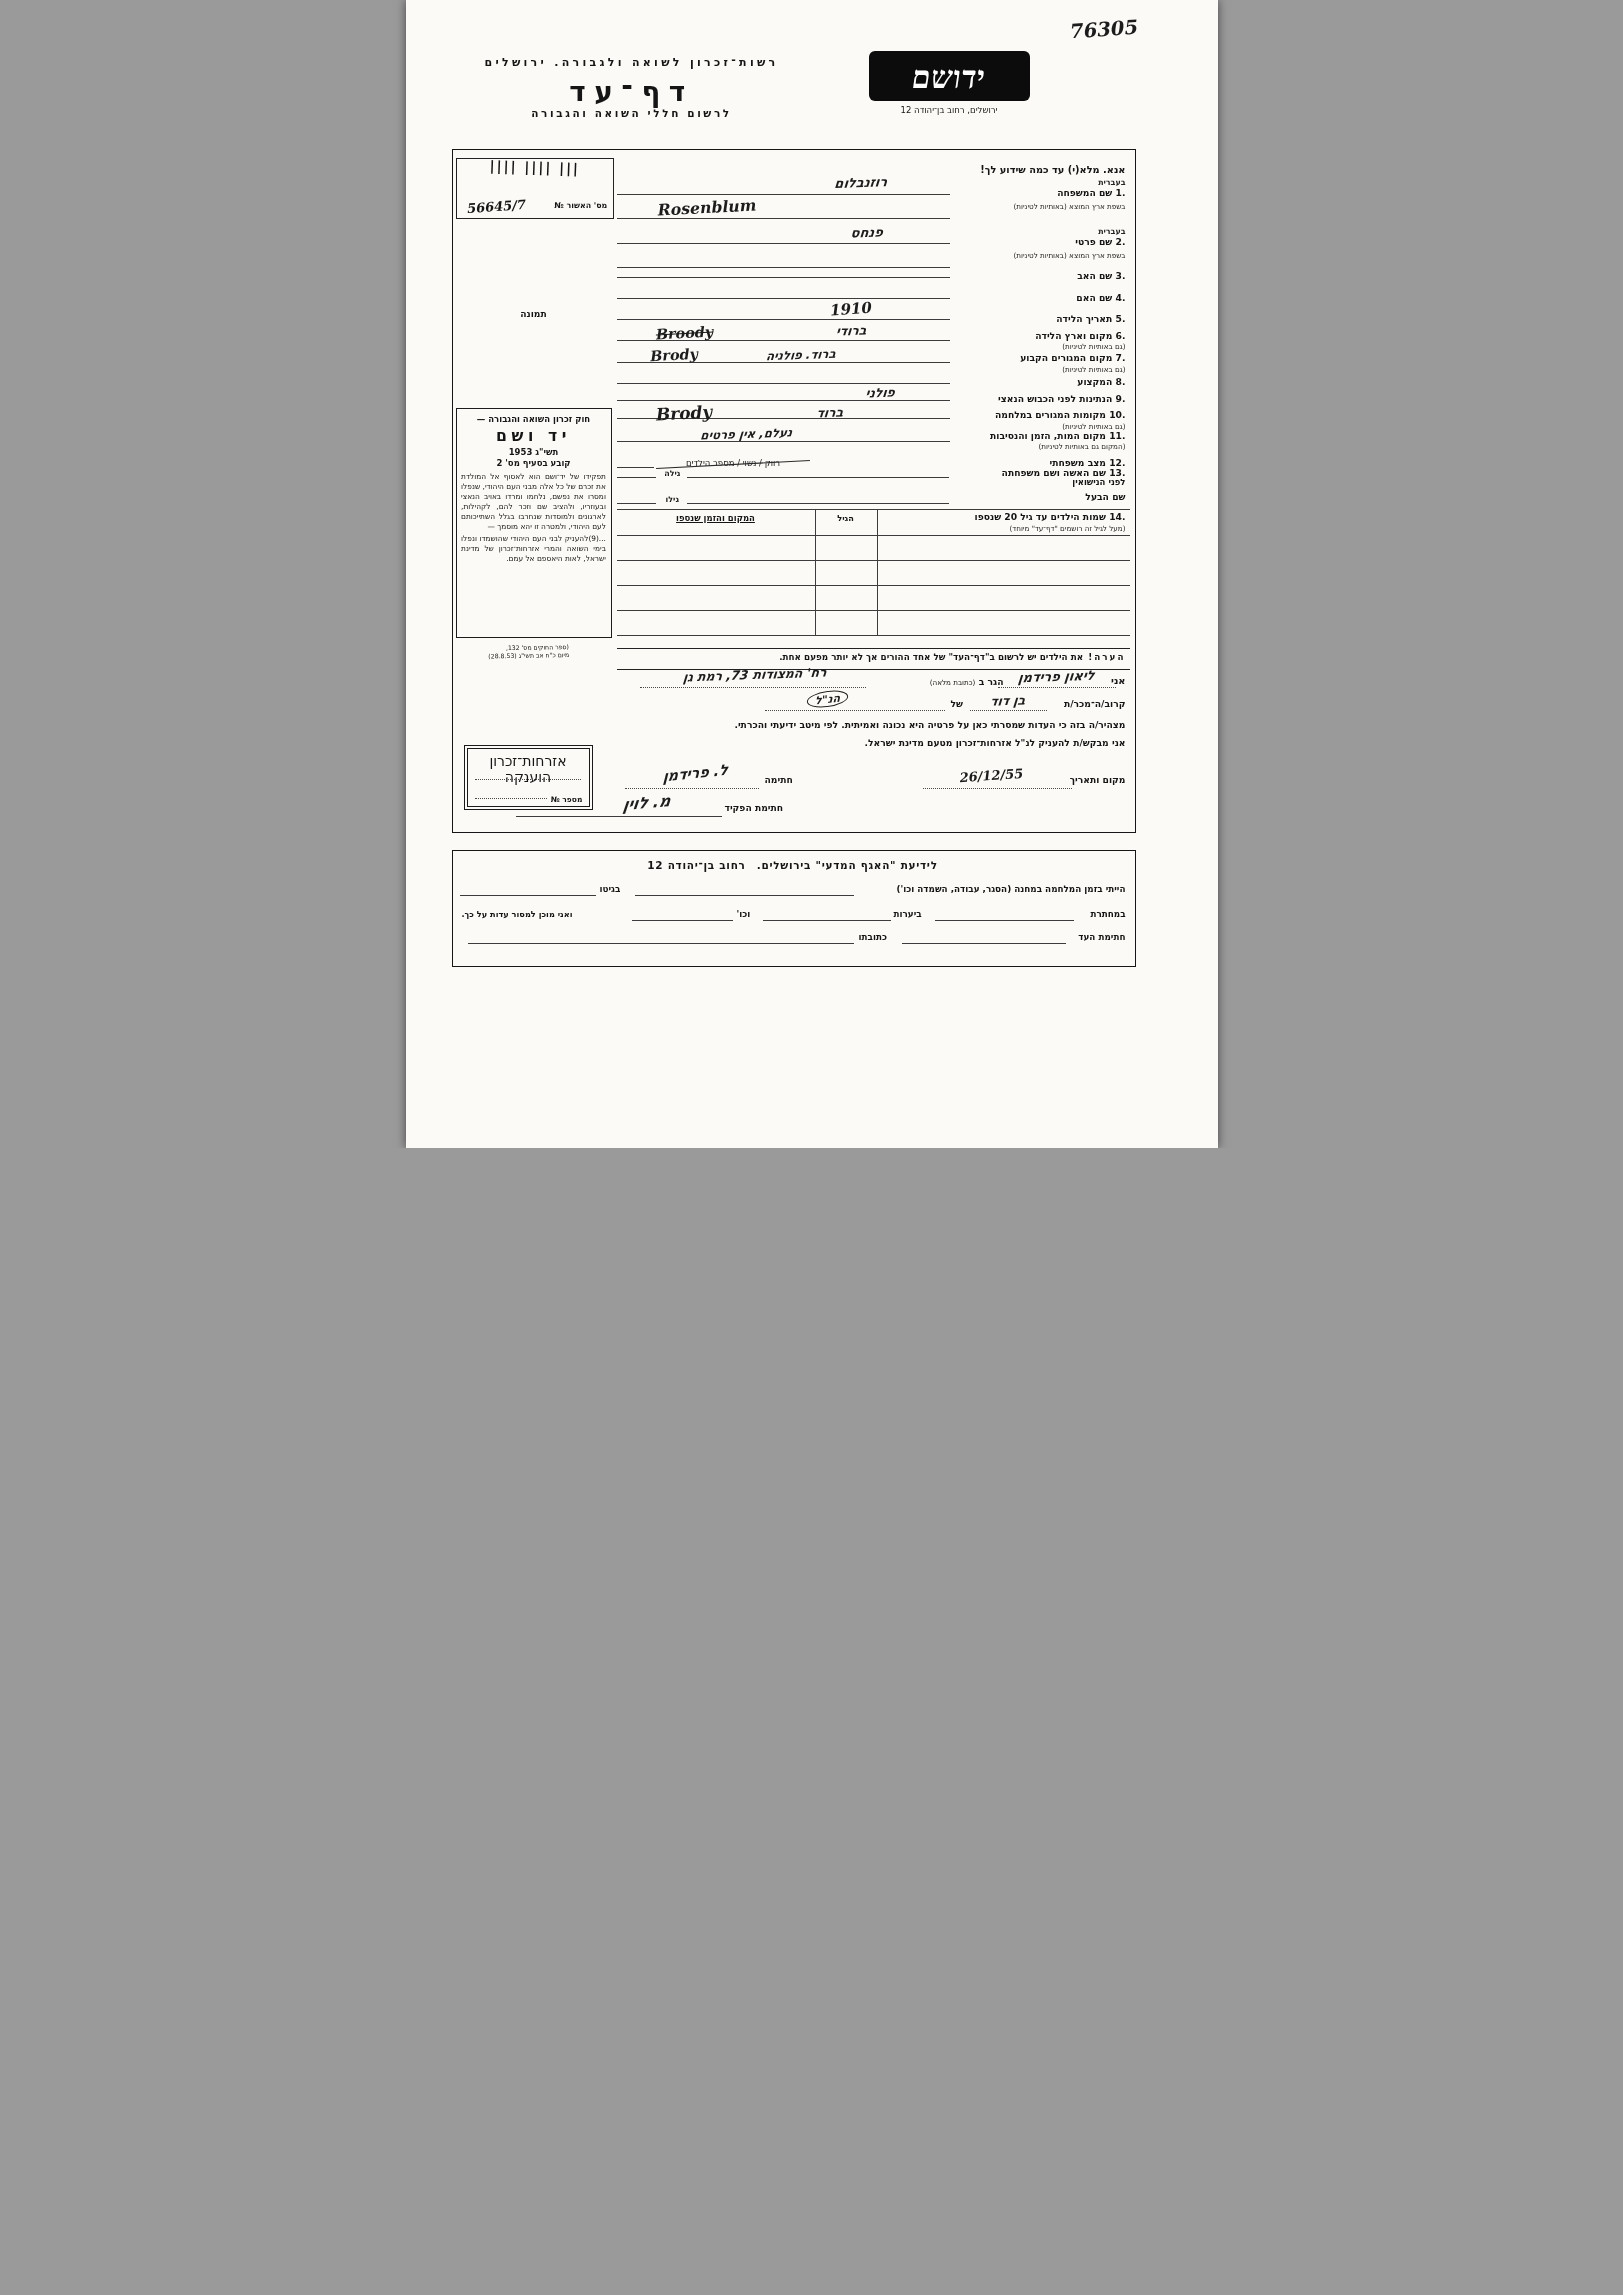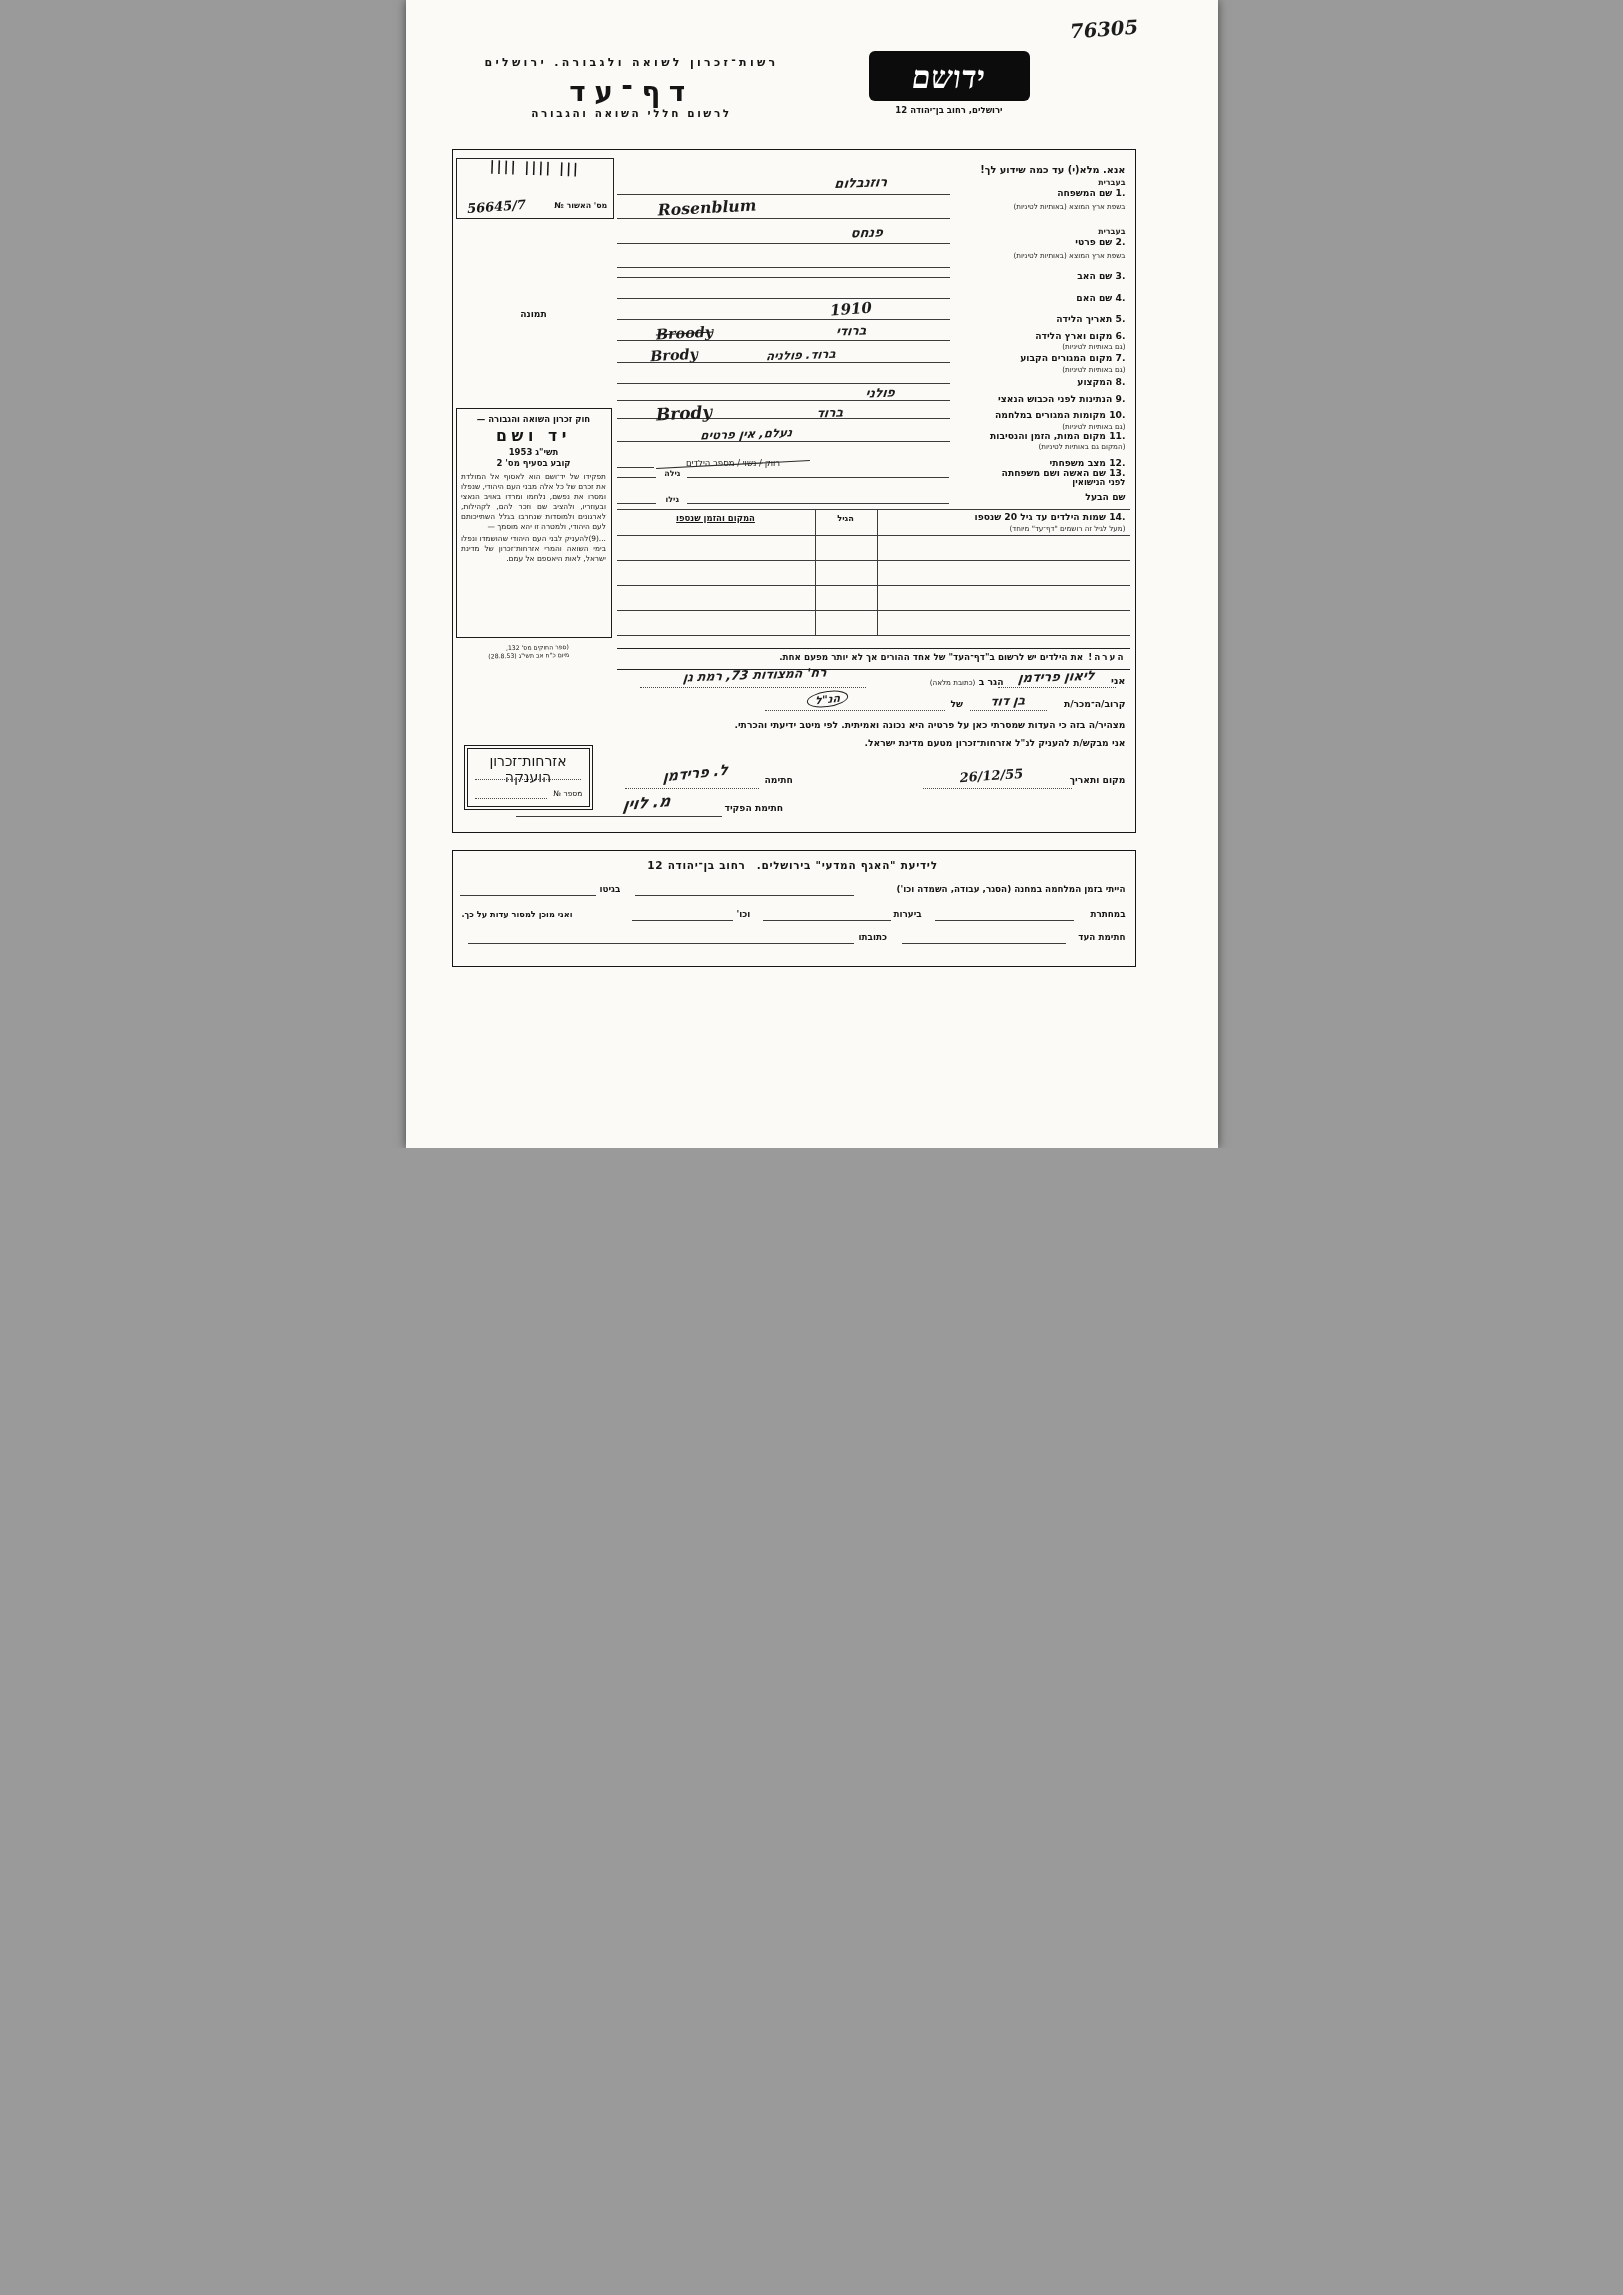--- a/index.html
+++ b/index.html
@@ -55,21 +55,21 @@
 
   <div class="hw ltrnum" style="left:664px;top:18.3px;font-size:19.6px;">76305</div>
 
   <div class="abs rtl ctr" style="left:72px;top:56px;width:308px;font-weight:bold;font-size:11px;letter-spacing:3.3px;">רשות־זכרון לשואה ולגבורה. ירושלים</div>
   <div class="abs rtl ctr" style="left:72px;top:75px;width:308px;font-weight:bold;font-size:28px;letter-spacing:8.5px;">דף־עד</div>
   <div class="abs rtl ctr" style="left:72px;top:107px;width:308px;font-weight:bold;font-size:10.5px;letter-spacing:2.6px;">לרשום חללי השואה והגבורה</div>
 
   <div class="logo">
     <span>ידושם</span>
   </div>
-  <div class="abs rtl ctr" style="left:458px;top:105px;width:171px;font-weight:bold;font-size:8.5px;">ירושלים, רחוב בן־יהודה 12</div>
+  <div class="abs rtl ctr" style="left:458px;top:105px;width:171px;font-weight:normal;font-size:8.5px;">ירושלים, רחוב בן־יהודה 12</div>
 
   <div class="box" style="left:46px;top:149px;width:682px;height:682px;"></div>
 
   <div class="thinbox" style="left:50px;top:158px;width:156px;height:59px;">
     <div class="abs" style="top:0;left:5.2px;right:5.2px;text-align:center;font-size:13.7px;letter-spacing:2px;font-weight:bold;transform:rotate(2deg);">|||| |||| |||</div>
     <div class="abs rtl" style="bottom:7.9px;right:5.2px;font-size:7.9px;font-weight:bold;">מס' האשור №</div>
     <div class="abs ltrnum" style="bottom:3.9px;left:10.5px;font-size:13px;font-weight:bold;font-style:italic;">56645/7</div>
   </div>
 
   <div class="abs rtl ctr" style="left:92px;top:308px;width:72px;font-size:9.2px;font-weight:bold;">תמונה</div>
@@ -238,21 +238,21 @@
   <div class="hw he" style="left:229px;top:765px;width:121px;font-size:14.4px;transform:rotate(-6deg) skewX(-10deg);">ל. פרידמן</div>
 
   <div class="abs rtl" style="left:319px;top:802px;font-size:9.2px;font-weight:bold;">חתימת הפקיד</div>
   <div class="wline" style="left:110px;top:816px;width:206px;"></div>
   <div class="hw he" style="left:182px;top:793px;width:118px;font-size:15.7px;transform:rotate(-5deg) skewX(-14deg);">מ. לוין</div>
 
   <div class="czbox">
     <div class="czin"></div>
     <div class="abs rtl ctr" style="top:6.5px;left:0;right:0;font-size:14px;font-weight:normal;">אזרחות־זכרון הוענקה</div>
     <div class="dline" style="left:10.5px;top:33px;width:106px;"></div>
-    <div class="abs rtl" style="top:43px;right:9.2px;font-size:7.5px;font-weight:normal;">מספר №</div>
+    <div class="abs rtl" style="top:49px;right:9.2px;font-size:7.5px;font-weight:bold;">מספר №</div>
     <div class="dline" style="left:10.5px;top:52px;width:72px;"></div>
   </div>
 
   <div class="box" style="left:46px;top:850px;width:682px;height:115px;"></div>
   <div class="abs rtl ctr" style="left:46px;top:859px;width:682px;font-size:10.5px;font-weight:bold;letter-spacing:0.7px;">לידיעת "האגף המדעי" בירושלים. רחוב בן־יהודה 12</div>
 
   <div class="blb" style="right:92px;top:884px;">הייתי בזמן המלחמה במחנה (הסגר, עבודה, השמדה וכו')</div>
   <div class="wline" style="left:229px;top:895px;width:219px;"></div>
   <div class="blb" style="left:194px;top:884px;">בגיטו</div>
   <div class="wline" style="left:54px;top:895px;width:136px;"></div>

